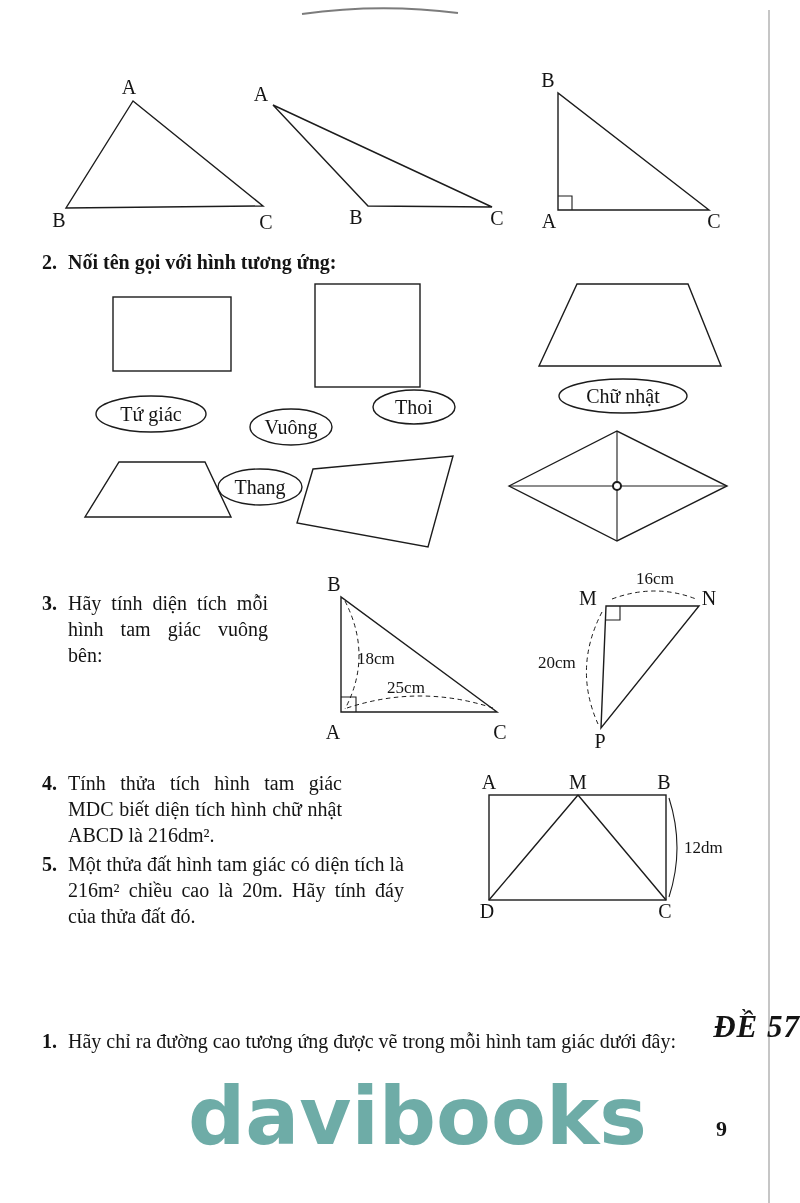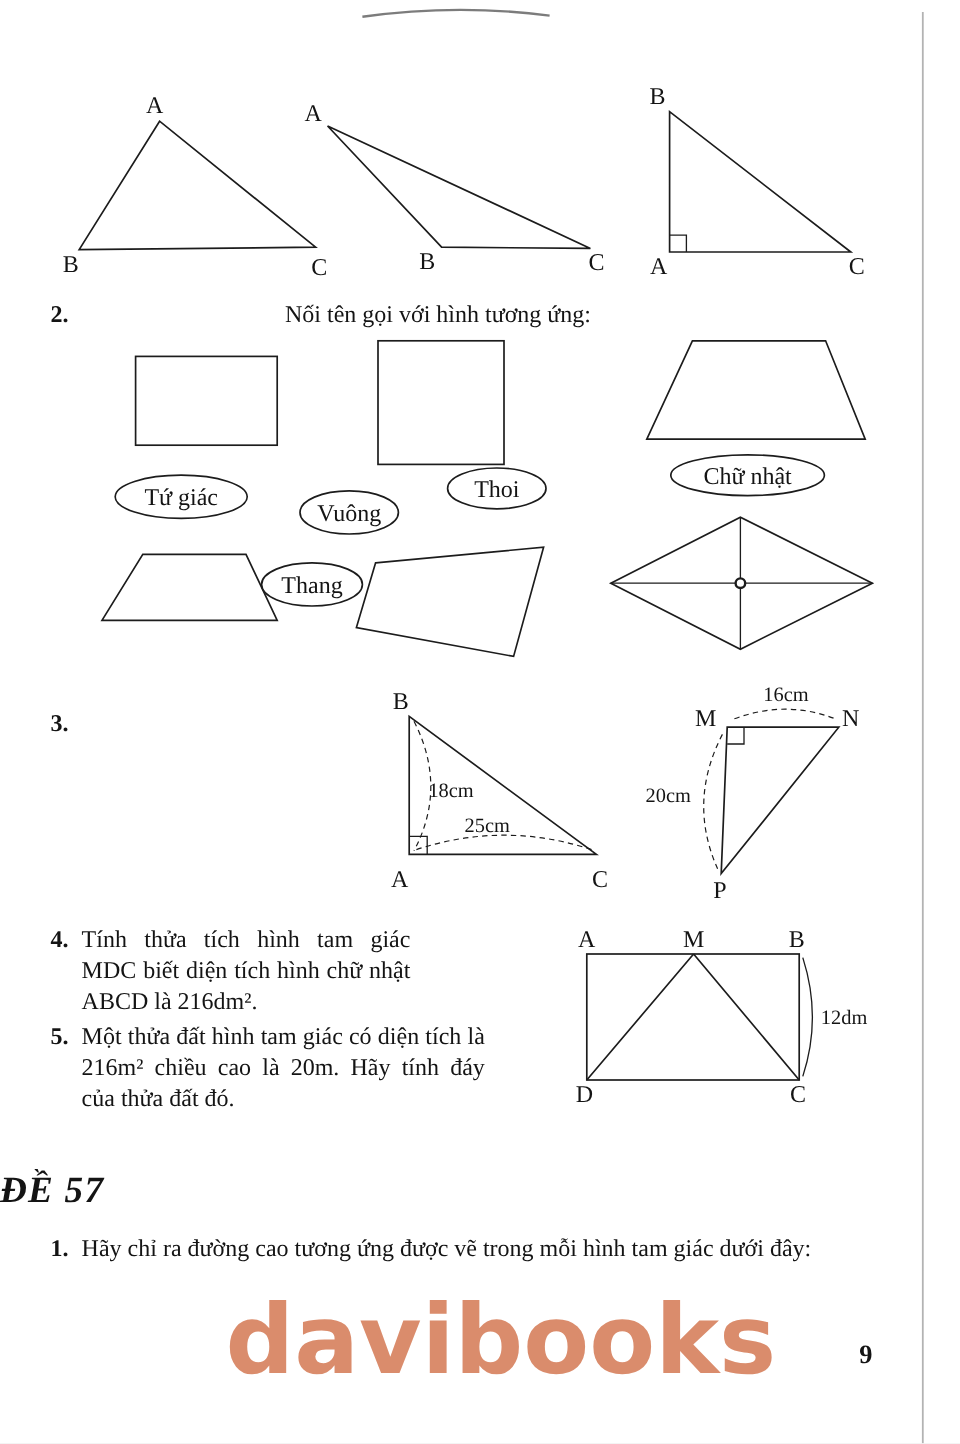--- a/index.html
+++ b/index.html
@@ -11,26 +11,26 @@
   .dash{fill:none;stroke:#1c1c1c;stroke-width:1px;stroke-dasharray:4.5 3.5;}
   .brace{fill:none;stroke:#1c1c1c;stroke-width:1.1px;}
   .edge{stroke:#9a9a9a;stroke-width:1.5px;opacity:.75;}
   .fig-layer text{font-family:"Liberation Serif","DejaVu Serif",serif;font-size:20px;fill:#141414;text-anchor:middle;}
   .fig-layer text.meas{font-size:17px;}
   .fig-layer text.start{text-anchor:start;}
   .txt{position:absolute;font-size:20px;line-height:26px;}
   .item{display:flex;}
   .num{flex:0 0 26px;font-weight:bold;}
   .body{flex:1;text-align:justify;}
-  .oneline .body{text-align:center;}
-  .heading-57{position:absolute;left:0;top:974px;width:800px;text-align:left;
+  .oneline .body{text-align:left;font-weight:bold;}
+  .heading-57{position:absolute;left:0;top:1009px;width:800px;text-align:right;
               font-size:31px;font-weight:bold;font-style:italic;letter-spacing:1px;}
   .wm-brand{position:absolute;left:188px;top:1070px;
             font-family:"DejaVu Sans","Liberation Sans",sans-serif;
-            font-size:80px;font-weight:bold;color:#c2410c;opacity:.6;white-space:nowrap;}
+            font-size:80px;font-weight:bold;color:#0f766e;opacity:.6;white-space:nowrap;}
   .wm-slogan{position:absolute;left:296px;top:1150px;
              font-family:"DejaVu Sans","Liberation Sans",sans-serif;
              font-size:31px;color:#9a9a9a;opacity:.7;letter-spacing:2px;white-space:nowrap;}
   .page-num{position:absolute;left:716px;top:1116px;font-size:22px;font-weight:bold;}
 </style>
 </head>
 <body>
 
 <div class="page">
 
@@ -129,20 +129,21 @@
     </g>
   </svg>
 
   <div class="txt item oneline" style="left:42px;top:249px;width:620px">
     <span class="num">2.</span>
     <div class="body">Nối tên gọi với hình tương ứng:</div>
   </div>
 
   <div class="txt item" style="left:42px;top:590px;width:226px">
     <span class="num">3.</span>
+    <div class="body">Hãy tính diện tích mỗi hình tam giác vuông bên:</div>
   </div>
 
   <div class="txt item" style="left:42px;top:770px;width:300px">
     <span class="num">4.</span>
     <div class="body">Tính thửa tích hình tam giác MDC biết diện tích hình chữ nhật ABCD là 216dm².</div>
   </div>
 
   <div class="txt item" style="left:42px;top:851px;width:362px">
     <span class="num">5.</span>
     <div class="body">Một thửa đất hình tam giác có diện tích là 216m² chiều cao là 20m. Hãy tính đáy của thửa đất đó.</div>

